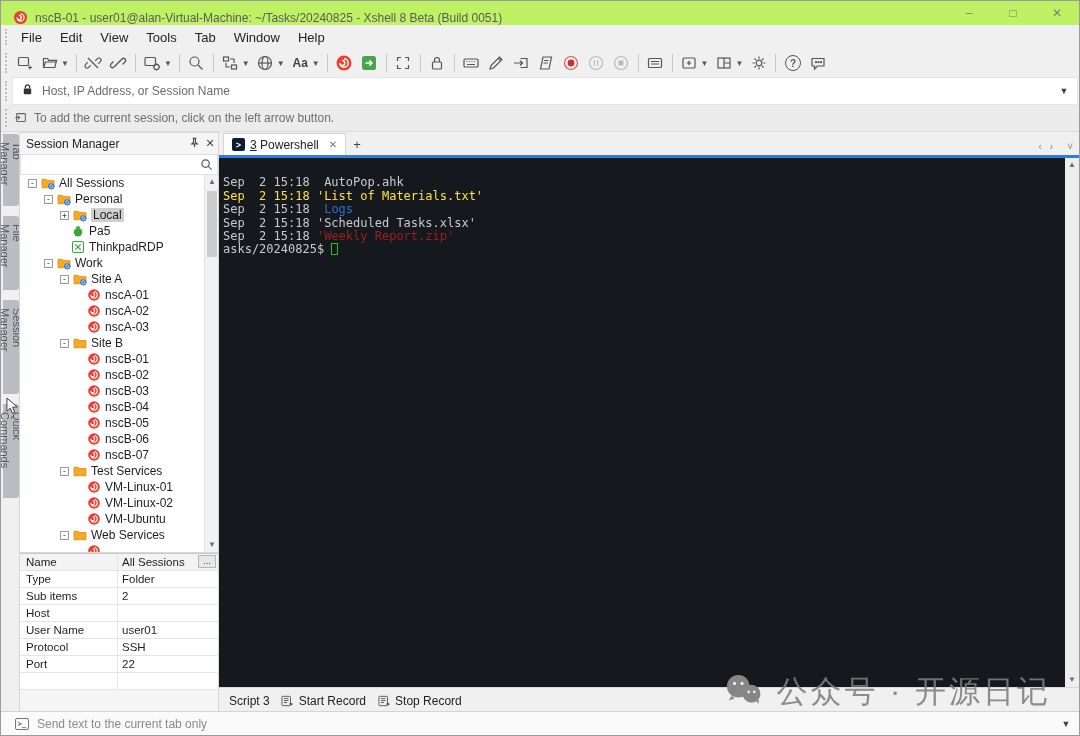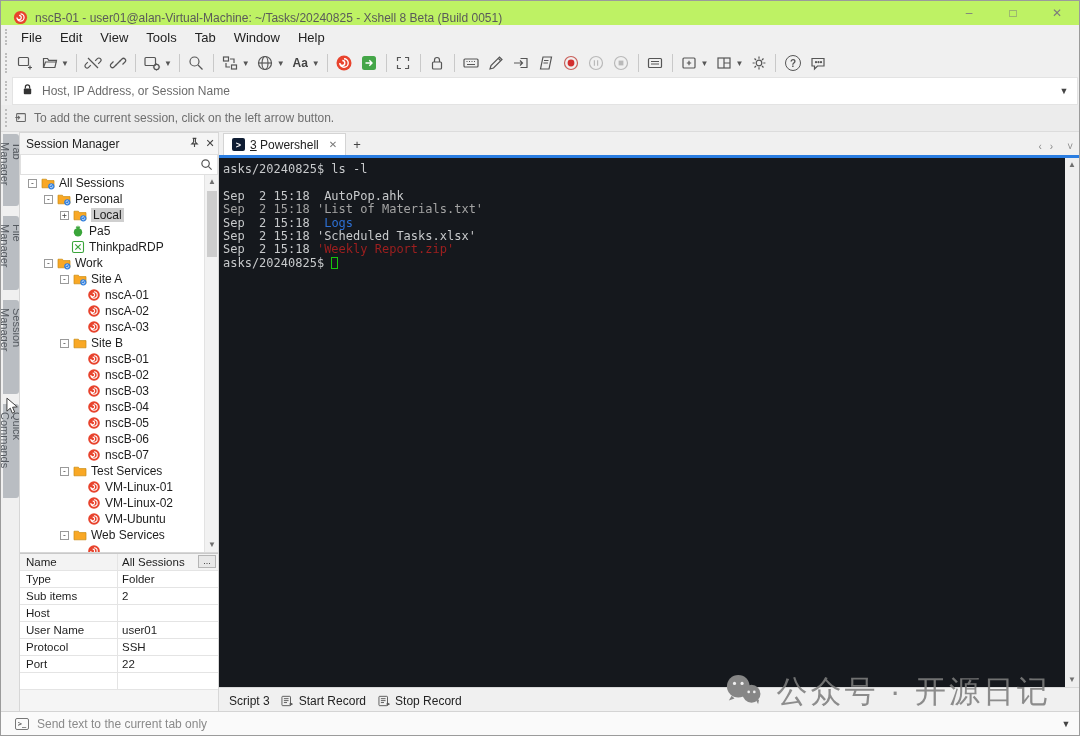--- a/index.html
+++ b/index.html
@@ -664,24 +664,23 @@
       <div id="tab-add">+</div>
       <div id="tab-nav">
         <span>‹</span>
         <span>›</span>
         <span style="margin-left:6px;">˅</span>
       </div>
     </div>
     <div id="accent-line"></div>
     <div id="terminal">
       <div id="term-body">
-          <div class="term-line"><span style="color: rgb(200, 202, 204);">asks/20240825$ ls -l</span></div>
           <div class="term-line"></div>
           <div class="term-line"><span style="color: rgb(200, 202, 204);">Sep  2 15:18  AutoPop.ahk</span></div>
-          <div class="term-line"><span style="color: #a3a3a3;">Sep  2 15:18 'List of Materials.txt'</span></div>
+          <div class="term-line"><span style="color: #fde047;">Sep  2 15:18 'List of Materials.txt'</span></div>
           <div class="term-line"><span style="color: rgb(200, 202, 204);">Sep  2 15:18  </span><span style="color: rgb(45, 111, 210);">Logs</span></div>
           <div class="term-line"><span style="color: rgb(200, 202, 204);">Sep  2 15:18 'Scheduled Tasks.xlsx'</span></div>
           <div class="term-line"><span style="color: rgb(200, 202, 204);">Sep  2 15:18 </span><span style="color: rgb(158, 31, 31);">'Weekly Report.zip'</span></div>
           <div class="term-line"><span style="color: rgb(200, 202, 204);">asks/20240825$ </span><span class="term-cursor"></span></div>
         </div>
       <div id="term-scroll">
         <span class="sb-arrow" style="top:0;">▲</span>
         <span class="sb-arrow" style="bottom:0;">▼</span>
       </div>
     </div>

